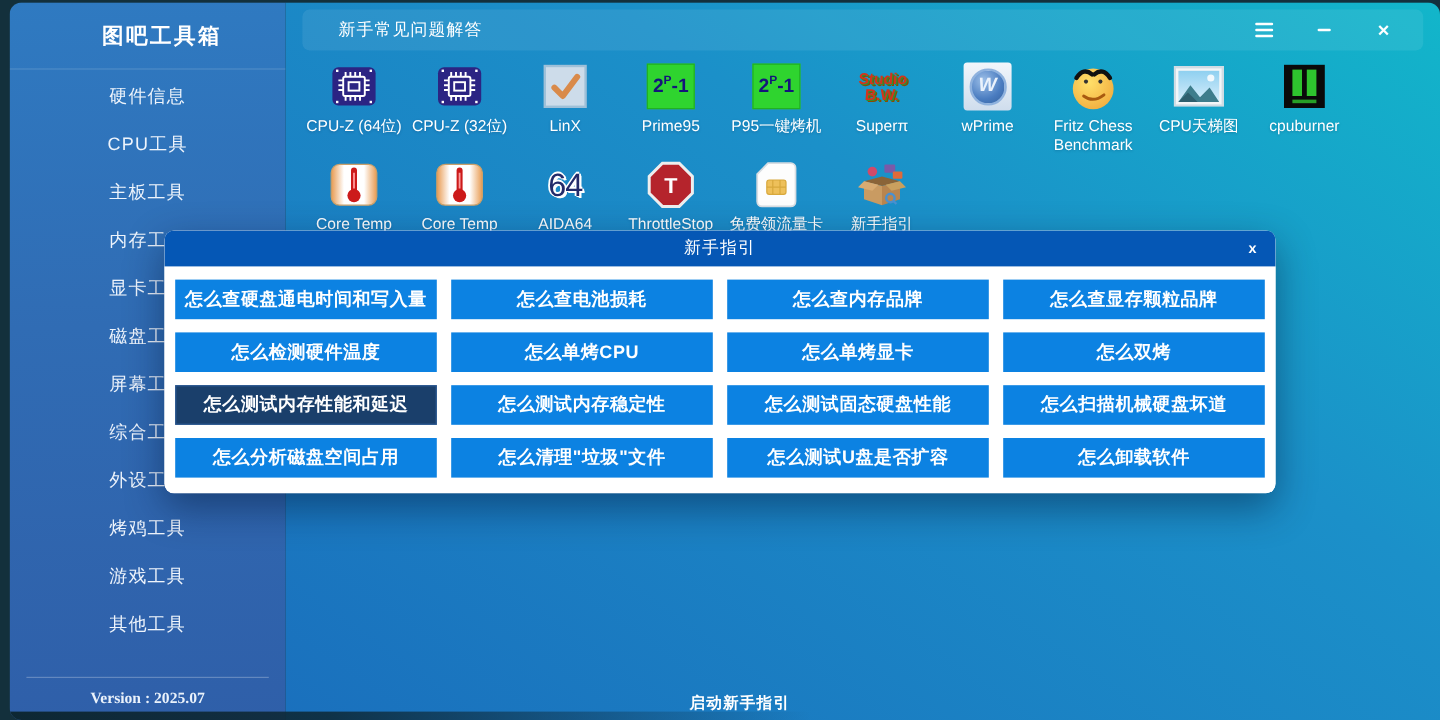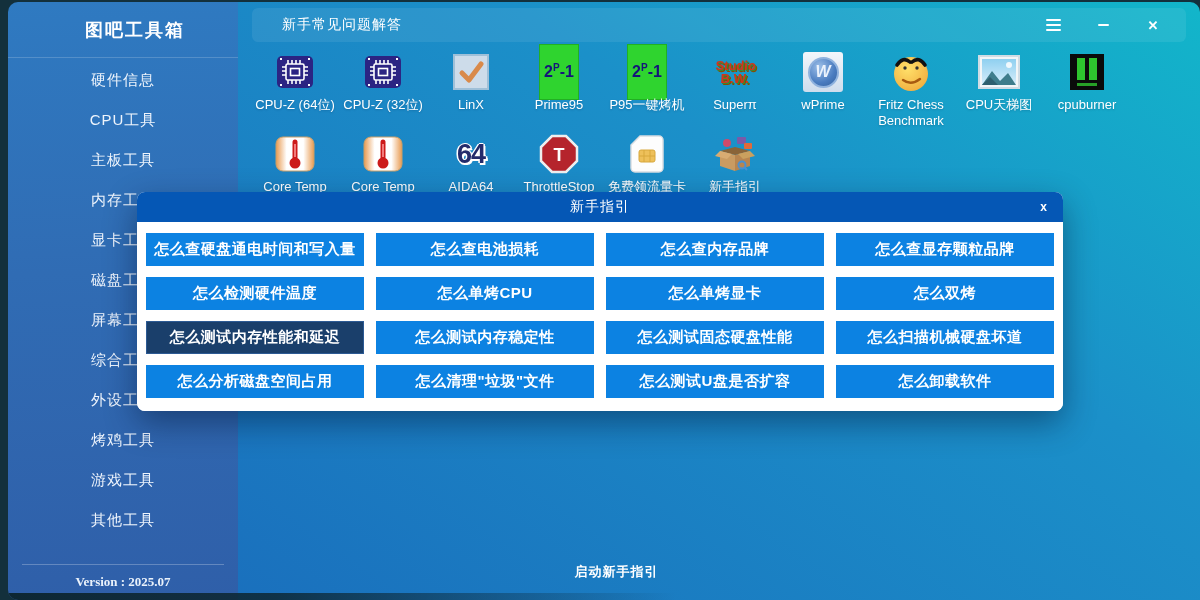--- a/index.html
+++ b/index.html
@@ -39,21 +39,21 @@
   .x-glyph { color:#fff; font-size:13px; font-weight:bold; line-height:1; }
 
   .icon-area { position:absolute; top:48px; left:13px; right:0; }
   .icon-row { display:flex; align-items:flex-start; }
   .icon-row + .icon-row { margin-top:3px; }
   .icon-cell { width:88px; display:flex; flex-direction:column; align-items:center;
                text-align:center; cursor:pointer; }
   .icon-box { height:44px; display:flex; align-items:center; justify-content:center; margin-bottom:3px; }
   .icon-label { font-size:13px; color:#fff; line-height:16px; text-shadow:0 1px 2px rgba(0,40,80,0.25); }
 
-  .statusbar { position:absolute; left:0; right:0; bottom:19px; text-align:center;
+  .statusbar { position:absolute; left:0; right:0; bottom:5px; text-align:center;
                color:#fff; font-size:13px; font-weight:bold; letter-spacing:1px; z-index:4;padding-left:25px; }
   .bottom-shade { position:absolute; left:0; bottom:0; height:7px; width:56%; z-index:3;
                   background:linear-gradient(90deg,#0d2733 0%, rgba(13,39,51,0.85) 40%, rgba(13,39,51,0) 100%); }
 
   
   .dialog { position:absolute; left:129px; top:190px; width:926px; z-index:10;
             background:#fff; border-radius:8px; overflow:hidden;
             box-shadow:0 12px 32px rgba(0,20,50,0.45); }
   .dialog-titlebar { height:30px; background:#0557b5; color:#fff; position:relative;
                      display:flex; align-items:center; justify-content:center;
@@ -61,35 +61,35 @@
   .dialog-close { position:absolute; right:15px; top:0; height:30px; display:flex;
                   align-items:center; font-size:12px; font-weight:bold; cursor:pointer; }
   .dialog-grid { padding:11px 9px 13px; display:grid; grid-template-columns:repeat(4,1fr);
                  column-gap:12px; row-gap:11px; background:#fff; }
   .dlg-btn { height:33px; background:#0c82e2; border:none; color:#fff; cursor:pointer;
              font-size:15px; font-weight:700; font-family:"Liberation Sans", sans-serif;
              display:flex; align-items:center; justify-content:center; letter-spacing:0.5px; }
   .dlg-btn.active { background:#1a3f6b; border:1px solid #2c5a94; }
 
   
-  .ic-prime { width:40px; height:56px; background:#2fd42f; border:1px solid #22b022;
+  .ic-prime { width:40px; height:38px; background:#2fd42f; border:1px solid #22b022;
               display:flex; align-items:center; justify-content:center;
               color:#15157a; font-weight:800; font-size:16px; }
   .ic-prime sup { font-size:10px; }
   .ic-superpi { font-weight:800; font-size:13px; line-height:13px; color:#d3341b;
                 text-align:center; transform:skewX(-4deg);
                 text-shadow:1px 1px 0 #2f8f2f, 2px 2px 0 #8a4a00; }
   .ic-wprime { width:40px; height:40px; border-radius:3px;
                background:linear-gradient(180deg,#f2f6fb,#cfdded);
                display:flex; align-items:center; justify-content:center; }
   .wprime-circle { width:31px; height:31px; border-radius:50%;
                    background:radial-gradient(circle at 35% 30%, #9cbfe8, #4a7cc0 60%, #35619e);
                    border:2px solid #8fb2de; color:#eaf2fc; font-weight:bold; font-style:italic;
                    font-size:16px; display:flex; align-items:center; justify-content:center; }
-  .ic-aida { font-size:27px; font-weight:700; color:#232b6b; letter-spacing:-1px;
+  .ic-aida { font-size:27px; font-weight:400; color:#232b6b; letter-spacing:-1px;
              text-shadow:-1.5px 0 #fff, 1.5px 0 #fff, 0 -1.5px #fff, 0 1.5px #fff, 2px 2px 0 #fff; }
 </style>
 </head>
 <body>
 
 <div class="page">
   <div class="window">
 
     <aside class="sidebar">
       <div class="sidebar-header">图吧工具箱</div>

